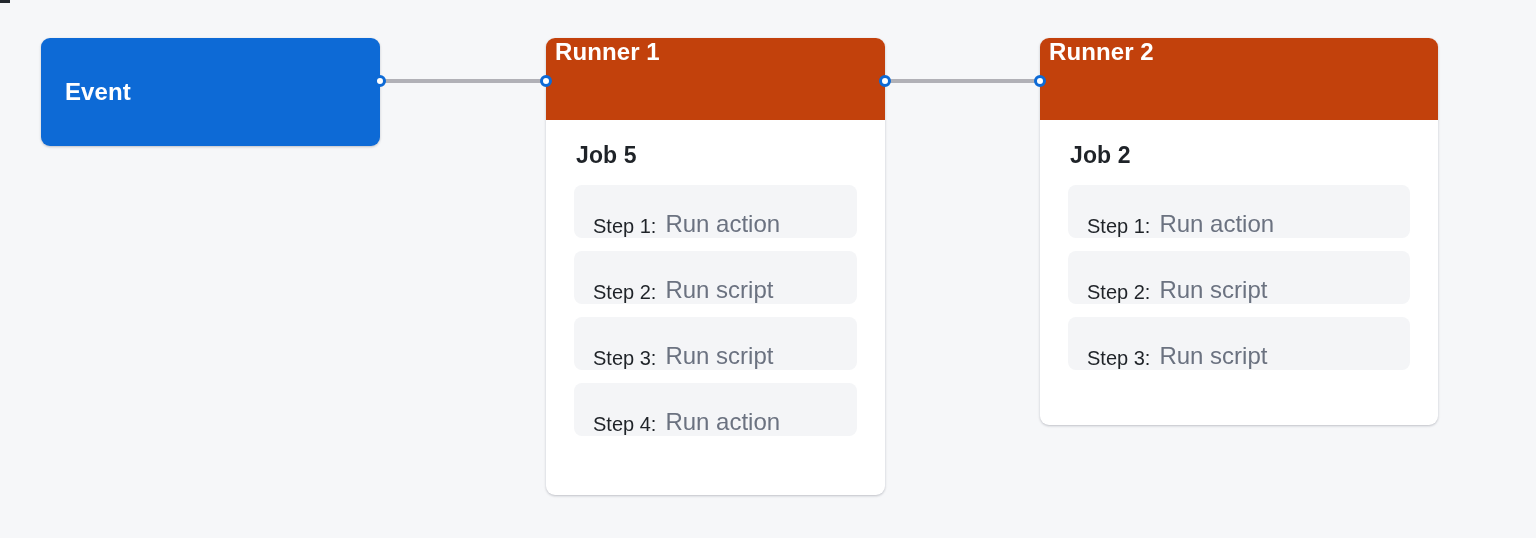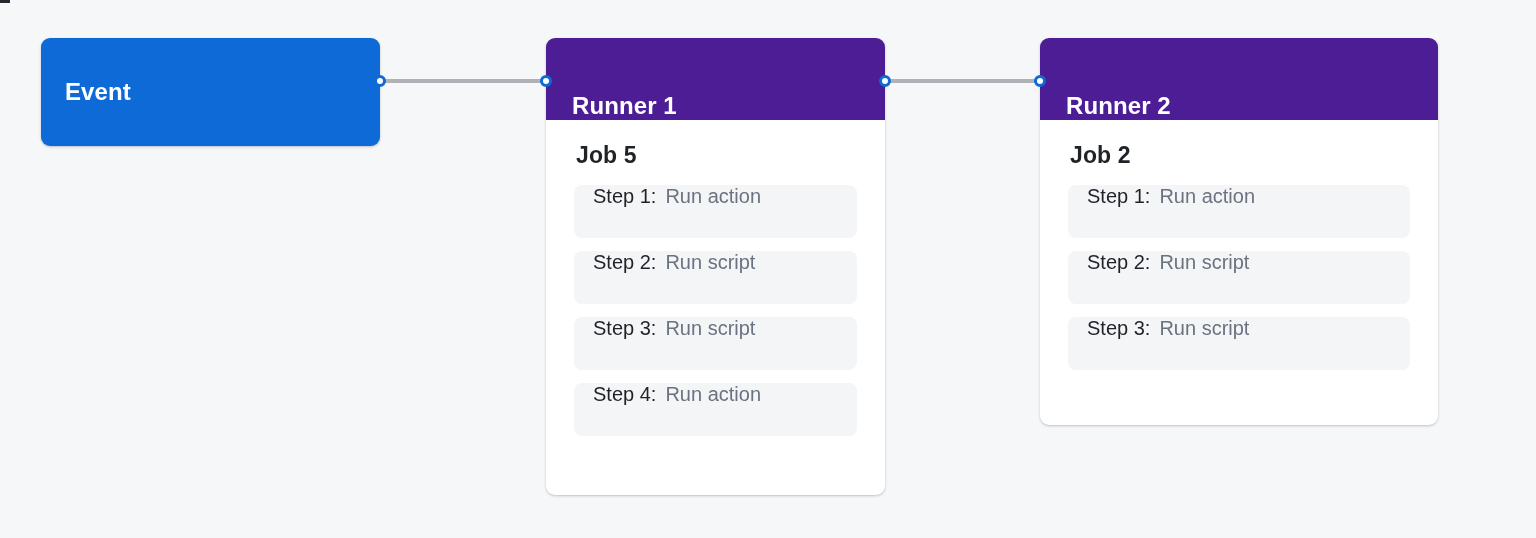--- a/index.html
+++ b/index.html
@@ -83,26 +83,26 @@
   
   .node-card {
     background: #ffffff;
     box-shadow: 0 1px 3px rgba(16, 24, 40, 0.14),
                 0 1px 2px rgba(16, 24, 40, 0.10);
     display: flex;
     flex-direction: column;
     overflow: hidden;
   }
   .card-header {
-    background: #4c1d95;
+    background: #c2410c;
     height: 82px;
     flex: 0 0 82px;
     display: flex;
-    align-items: flex-end;
-    padding-left: 26px;
+    align-items: flex-start;
+    padding-left: 9px;
     box-sizing: border-box;
   }
   .card-header .node-title {
     color: #ffffff;
     font-size: 24px;
     font-weight: bold;
     letter-spacing: 0.1px;
   }
   .card-body {
     padding: 16px 28px 22px 28px;
@@ -118,31 +118,31 @@
   .steps {
     display: flex;
     flex-direction: column;
     gap: 13px;
   }
   .step-chip {
     background: #f4f5f7;
     border-radius: 8px;
     height: 53px;
     display: flex;
-    align-items: flex-start;
+    align-items: flex-end;
     padding-left: 19px;
     box-sizing: border-box;
   }
   .step-label {
     font-size: 20px;
     color: #1f2328;
     white-space: nowrap;
   }
   .step-value {
-    font-size: 20px;
+    font-size: 24px;
     color: #6b7280;
     margin-left: 9px;
     white-space: nowrap;
   }
 </style>
 </head>
 <body>
 
 <div id="canvas">
 

